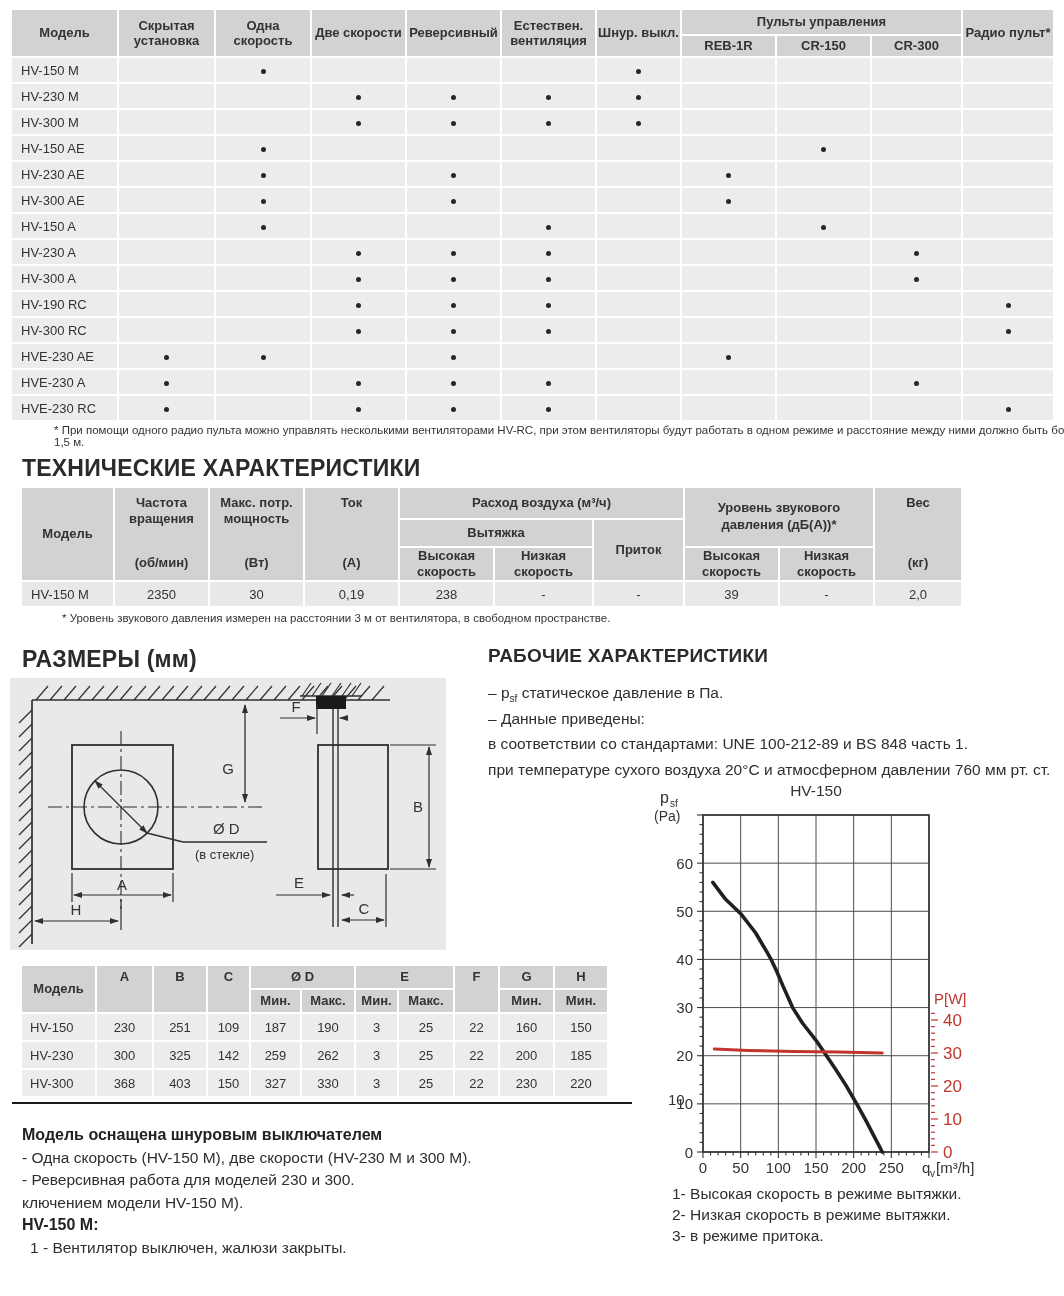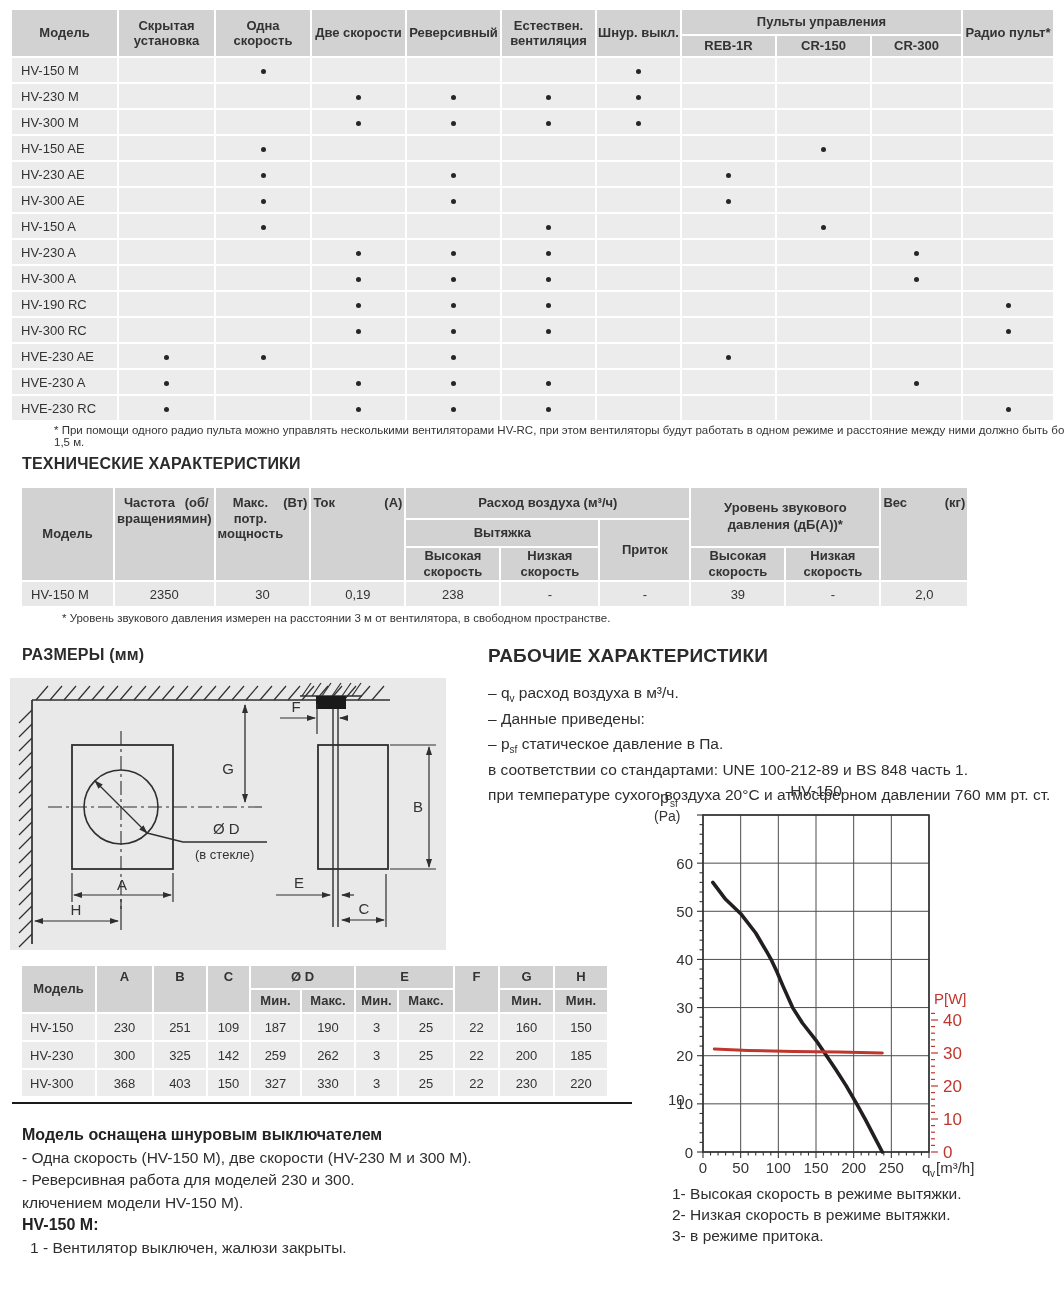--- a/index.html
+++ b/index.html
@@ -13,26 +13,26 @@
   .features th{background:#d2d2d2;font-size:13px;font-weight:bold;line-height:1.18;}
   .features td{background:#ececec;font-size:13px;height:24px;}
   .features td.model-cell{text-align:left;padding-left:9px;white-space:nowrap;}
   .dot{display:inline-block;width:5px;height:5px;border-radius:50%;background:#262626;vertical-align:middle;}
 
   
   .tech th,.dims th{background:#d2d2d2;font-size:13px;font-weight:bold;line-height:1.2;}
   .tech td{background:#e8e8e8;font-size:13px;height:24px;}
   .dims td{background:#ececec;font-size:13px;height:26px;}
   .dims td.model-cell{text-align:left;padding-left:8px;}
-  .split{display:flex;flex-direction:row;justify-content:space-between;height:92px;padding:7px 2px 9px;box-sizing:border-box;}
+  .split{display:flex;flex-direction:column;justify-content:space-between;height:92px;padding:7px 2px 9px;box-sizing:border-box;}
   .toprow{vertical-align:top;}
   .toprow > span{display:inline-block;line-height:22px;}
 
   .footnote{font-size:11.5px;color:#333;}
-  .h1{font-size:16px;font-weight:bold;color:#2b2b2b;letter-spacing:.2px;}
+  .h1{font-size:23px;font-weight:bold;color:#2b2b2b;letter-spacing:.2px;}
   .h1big{font-size:19px;}
   .perf-line{font-size:15.5px;line-height:19.5px;color:#2e2e2e;}
   .perf-line sub{font-size:10px;}
   .cap-line{font-size:15.5px;line-height:21px;color:#2e2e2e;}
   .note-title{font-size:16px;font-weight:bold;color:#222;line-height:22.5px;}
   .note-line{font-size:15.5px;line-height:22.5px;color:#2e2e2e;}
   .note-line.sub{padding-left:8px;}
   .divider{height:2px;background:#1a1a1a;}
   .pagenum{font-size:15px;color:#333;}
   svg text{font-family:"Liberation Sans",sans-serif;}
@@ -540,23 +540,22 @@
         <td>25</td>
         <td>22</td>
         <td>230</td>
         <td>220</td>
       </tr>
     </tbody>
 </table>
 
 <div class="abs h1 h1big" style="left:488px;top:645px;text-align:right;">РАБОЧИЕ ХАРАКТЕРИСТИКИ</div>
 <div class="abs" style="left:488px;top:683px;width:570px;">
-    <div class="perf-line"><span>– q</span><sub>v</sub><span> расход воздуха в м³/ч.</span></div>
+    <div class="perf-line"><span>– p</span><sub>sf</sub><span> статическое давление в Па.</span></div>
     <div class="perf-line"><span>– Данные приведены:</span><sub></sub><span></span></div>
-    <div class="perf-line"><span>– p</span><sub>sf</sub><span> статическое давление в Па.</span></div>
     <div class="perf-line"><span>в соответствии со стандартами: UNE 100-212-89 и BS 848 часть 1.</span><sub></sub><span></span></div>
     <div class="perf-line"><span>при температуре сухого воздуха 20°C и атмосферном давлении 760 мм рт. ст.</span><sub></sub><span></span></div>
   </div>
 
 <svg class="abs" id="perf-chart" style="left:640px;top:778px;" width="424" height="402">
   <text x="176" y="18" font-size="15.5" fill="#333" text-anchor="middle">HV-150</text>
   <text x="20" y="25" font-size="16" fill="#333">p</text>
   <text x="30" y="29" font-size="10" fill="#333">sf</text>
   <text x="14" y="43" font-size="14" fill="#333">(Pa)</text>
   <text x="282" y="395" font-size="15" fill="#333">q</text>

